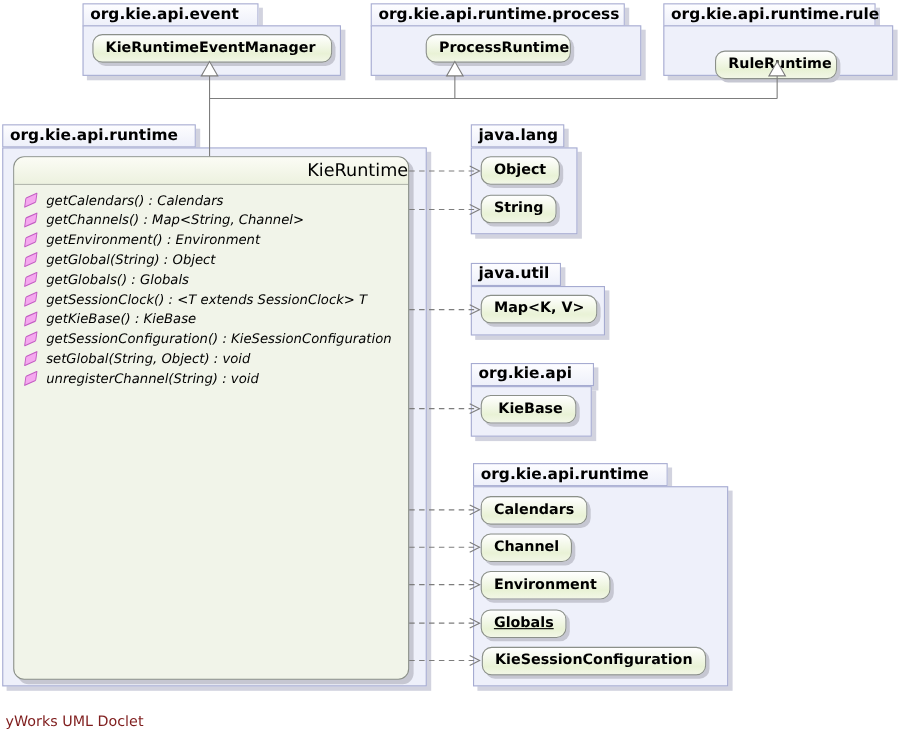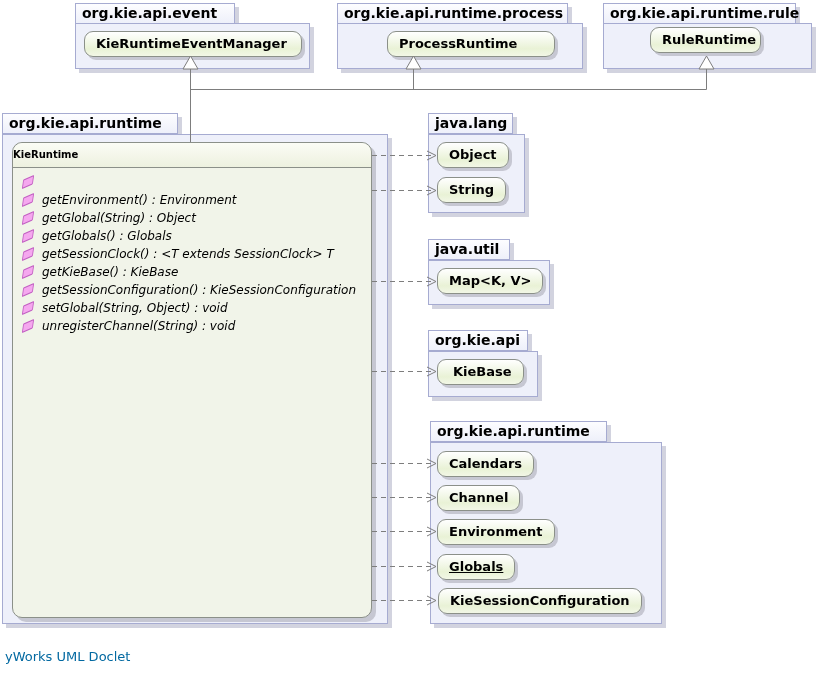--- a/index.html
+++ b/index.html
@@ -35,66 +35,71 @@
     z-index:3;cursor:default;
   }
   
   .kie-box{
     position:absolute;left:12px;top:142px;width:360px;height:476px;
     box-sizing:border-box;background:#f1f4e9;
     border:1px solid #8b9089;border-radius:10px;
     box-shadow:4px 4px 0 #c6c7d2;z-index:3;
   }
   .kie-title{
-    height:24px;line-height:24px;text-align:left;
-    font-size:10px;font-weight:bold;
+    height:24px;line-height:24px;text-align:right;
+    font-size:16px;font-weight:normal;
     border-bottom:1px solid #8b9089;border-radius:10px 10px 0 0;
     background:linear-gradient(to bottom,#fbfcf5,#edf1df);
   }
   .methods{padding:5px 2px 0 7px;}
   .method{height:18px;display:flex;align-items:center;}
   .m-icon{
     flex:0 0 auto;width:10px;height:6px;margin:0 8px 0 2px;
     background:#f5a8ef;border:1px solid #c25cc2;border-radius:1px;
     transform:rotate(-24deg) skewX(-32deg);
   }
   .m-text{font-style:italic;font-size:12px;white-space:nowrap;}
   
   #connectors{position:absolute;left:0;top:0;z-index:5;pointer-events:none;}
   
   #footer{
-    position:absolute;left:5px;top:649px;font-size:13px;color:#0369a1;
+    position:absolute;left:5px;top:649px;font-size:13px;color:#7f1d1d;
     white-space:nowrap;
   }
 </style>
 </head>
 <body>
 
 <div id="canvas">
 
   <div class="pkg-tab" style="left:75px;top:3px;width:160px;">org.kie.api.event</div>
   <div class="pkg-body" style="left:75px;top:23px;width:235px;height:46px;"></div>
   <div class="cls-btn" style="left:84px;top:31px;width:218px;">KieRuntimeEventManager</div>
 
   <div class="pkg-tab" style="left:337px;top:3px;width:231px;">org.kie.api.runtime.process</div>
   <div class="pkg-body" style="left:337px;top:23px;width:246px;height:46px;"></div>
-  <div class="cls-btn" style="left:387px;top:31px;width:168px;">ProcessRuntime</div>
+  <div class="cls-btn" style="left:387px;top:31px;width:132px;">ProcessRuntime</div>
 
   <div class="pkg-tab" style="left:603px;top:3px;width:193px;">org.kie.api.runtime.rule</div>
   <div class="pkg-body" style="left:603px;top:23px;width:209px;height:46px;"></div>
-  <div class="cls-btn" style="left:650px;top:27px;width:111px;text-align:center;">RuleRuntime</div>
+  <div class="cls-btn" style="left:650px;top:46px;width:111px;text-align:center;">RuleRuntime</div>
 
   <div class="pkg-tab" style="left:2px;top:113px;width:176px;">org.kie.api.runtime</div>
   <div class="pkg-body" style="left:2px;top:134px;width:386px;height:490px;"></div>
 
   <div class="kie-box">
     <div class="kie-title">KieRuntime</div>
     <div class="methods">
       <div class="method">
           <span class="m-icon"></span>
+          <span class="m-text">getCalendars() : Calendars</span>
+        </div>
+      <div class="method">
+          <span class="m-icon"></span>
+          <span class="m-text">getChannels() : Map&lt;String, Channel&gt;</span>
         </div>
       <div class="method">
           <span class="m-icon"></span>
           <span class="m-text">getEnvironment() : Environment</span>
         </div>
       <div class="method">
           <span class="m-icon"></span>
           <span class="m-text">getGlobal(String) : Object</span>
         </div>
       <div class="method">
@@ -126,21 +131,21 @@
 
   <div class="pkg-tab" style="left:428px;top:113px;width:85px;">java.lang</div>
   <div class="pkg-body" style="left:428px;top:134px;width:97px;height:79px;"></div>
   <div class="cls-btn" style="left:437px;top:142px;">Object</div>
   <div class="cls-btn" style="left:437px;top:177px;">String</div>
 
   <div class="pkg-tab" style="left:428px;top:239px;width:82px;">java.util</div>
   <div class="pkg-body" style="left:428px;top:260px;width:122px;height:45px;"></div>
   <div class="cls-btn" style="left:437px;top:268px;">Map&lt;K, V&gt;</div>
 
-  <div class="pkg-tab" style="left:428px;top:330px;width:100px;">org.kie.api</div>
+  <div class="pkg-tab" style="left:428px;top:330px;width:112px;">org.kie.api</div>
   <div class="pkg-body" style="left:428px;top:351px;width:110px;height:46px;"></div>
   <div class="cls-btn" style="left:437px;top:359px;padding-left:15px;">KieBase</div>
 
   <div class="pkg-tab" style="left:430px;top:421px;width:177px;">org.kie.api.runtime</div>
   <div class="pkg-body" style="left:430px;top:442px;width:232px;height:182px;"></div>
   <div class="cls-btn" style="left:437px;top:451px;">Calendars</div>
   <div class="cls-btn" style="left:437px;top:485px;">Channel</div>
   <div class="cls-btn" style="left:437px;top:519px;">Environment</div>
   <div class="cls-btn" style="left:437px;top:554px;text-decoration:underline;">Globals</div>
   <div class="cls-btn" style="left:438px;top:588px;">KieSessionConfiguration</div>

